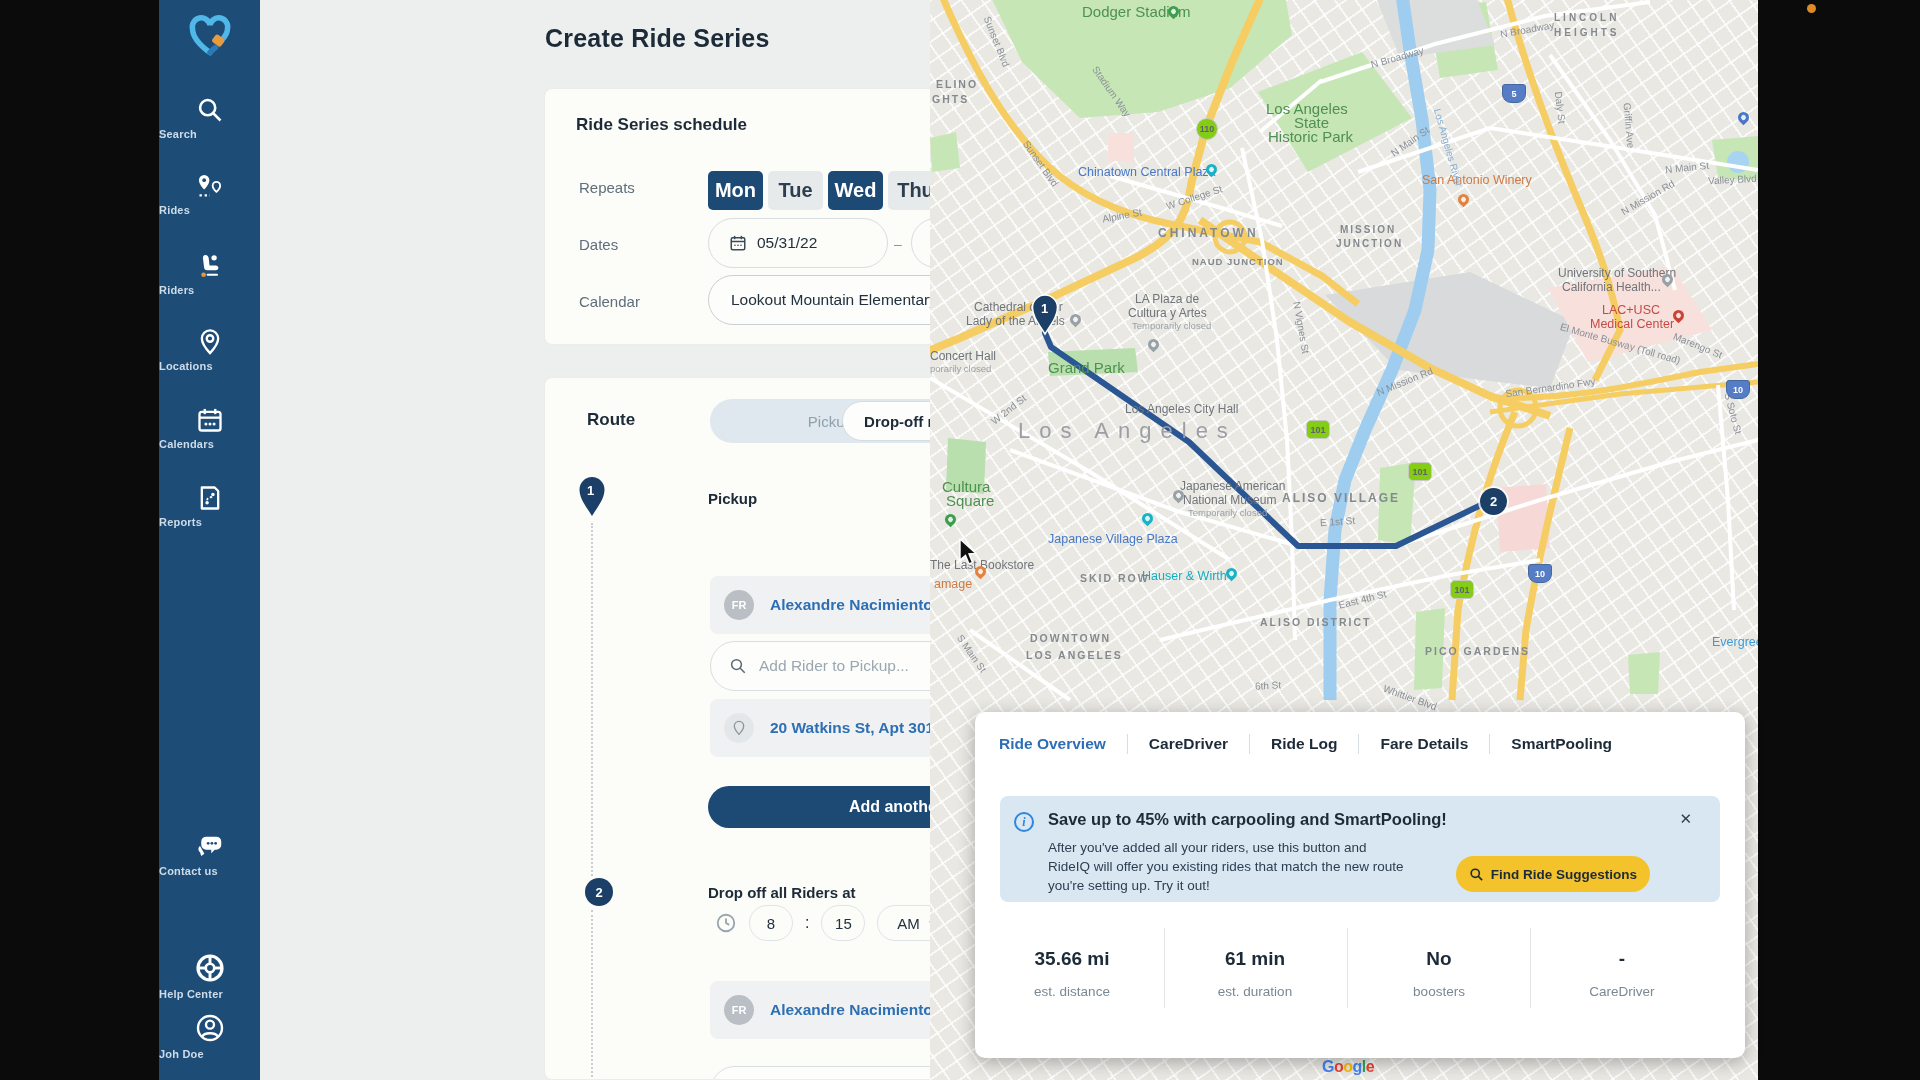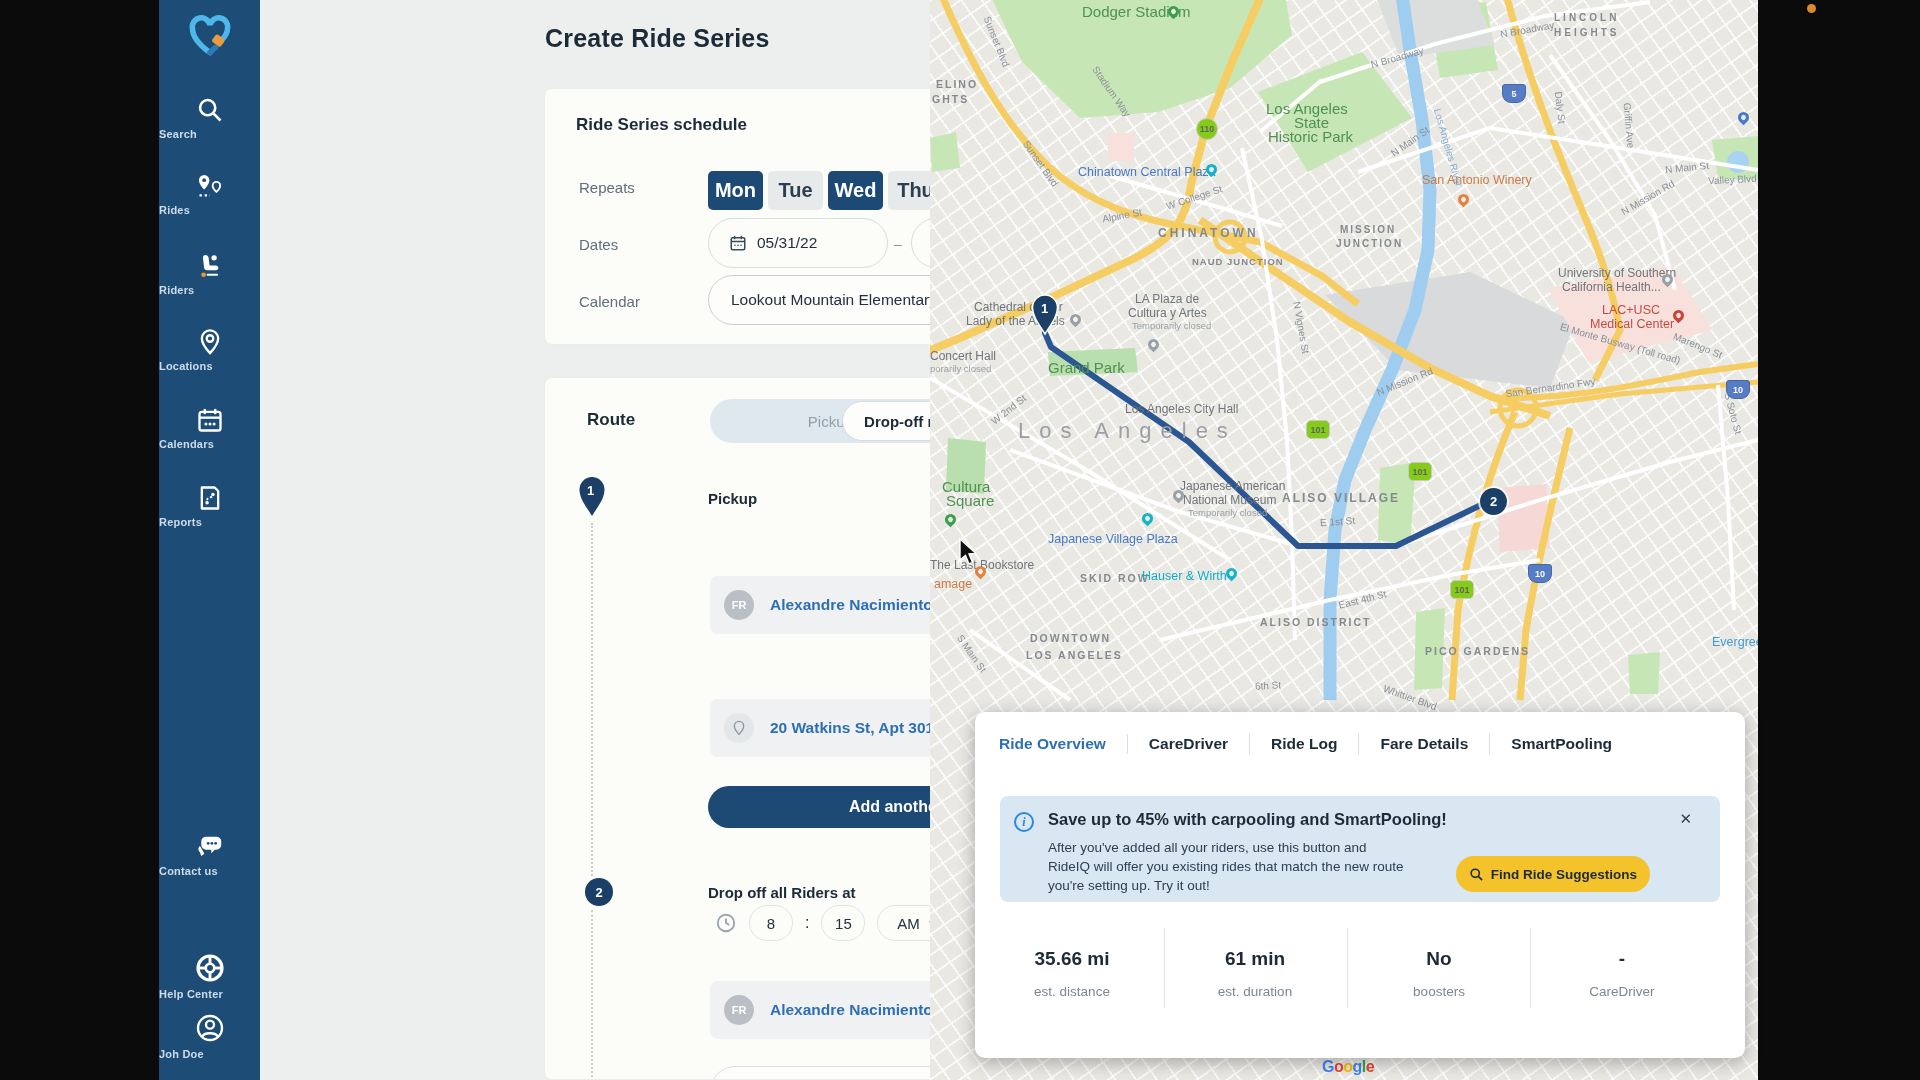--- a/index.html
+++ b/index.html
@@ -303,20 +303,28 @@
       <span class="stepnum" style="left:42px;top:105px">1</span>
       <div class="steplabel" style="left:163px;top:112px">Pickup</div>
 
       <div class="riderrow" style="top:198px">
         <div class="avatar">FR</div>
         <span class="rname"><span>Alexandre Nacimiento</span><span class="rage">, 11 yo</span></span>
         <span class="showlbl">Show</span>
         <span class="xcirc">✕</span>
       </div>
 
+      <div class="inputrow" style="top:263px">
+        <svg width="18" height="18" viewBox="0 0 24 24">
+            <circle cx="10" cy="10" r="6.5" stroke="#5c6a74" stroke-width="2" fill="none"></circle>
+            <line x1="15" y1="15" x2="21" y2="21" stroke="#5c6a74" stroke-width="2"></line>
+          </svg>
+        <input placeholder="Add Rider to Pickup..." style="">
+        <span class="navcaret">▼</span>
+      </div>
 
       <div class="riderrow" style="top:321px;background:#eff1f2">
         <div class="pinav">
           <svg width="16" height="16" viewBox="0 0 24 24">
               <path d="M12 2a7 7 0 0 1 7 7c0 5-7 12.5-7 12.5S5 14 5 9a7 7 0 0 1 7-7z" stroke="#8b959c" stroke-width="2" fill="none"></path>
             </svg>
         </div>
         <span class="rname">20 Watkins St, Apt 301</span>
         <span class="showlbl">Show</span>
         <span class="xcirc">✕</span>

